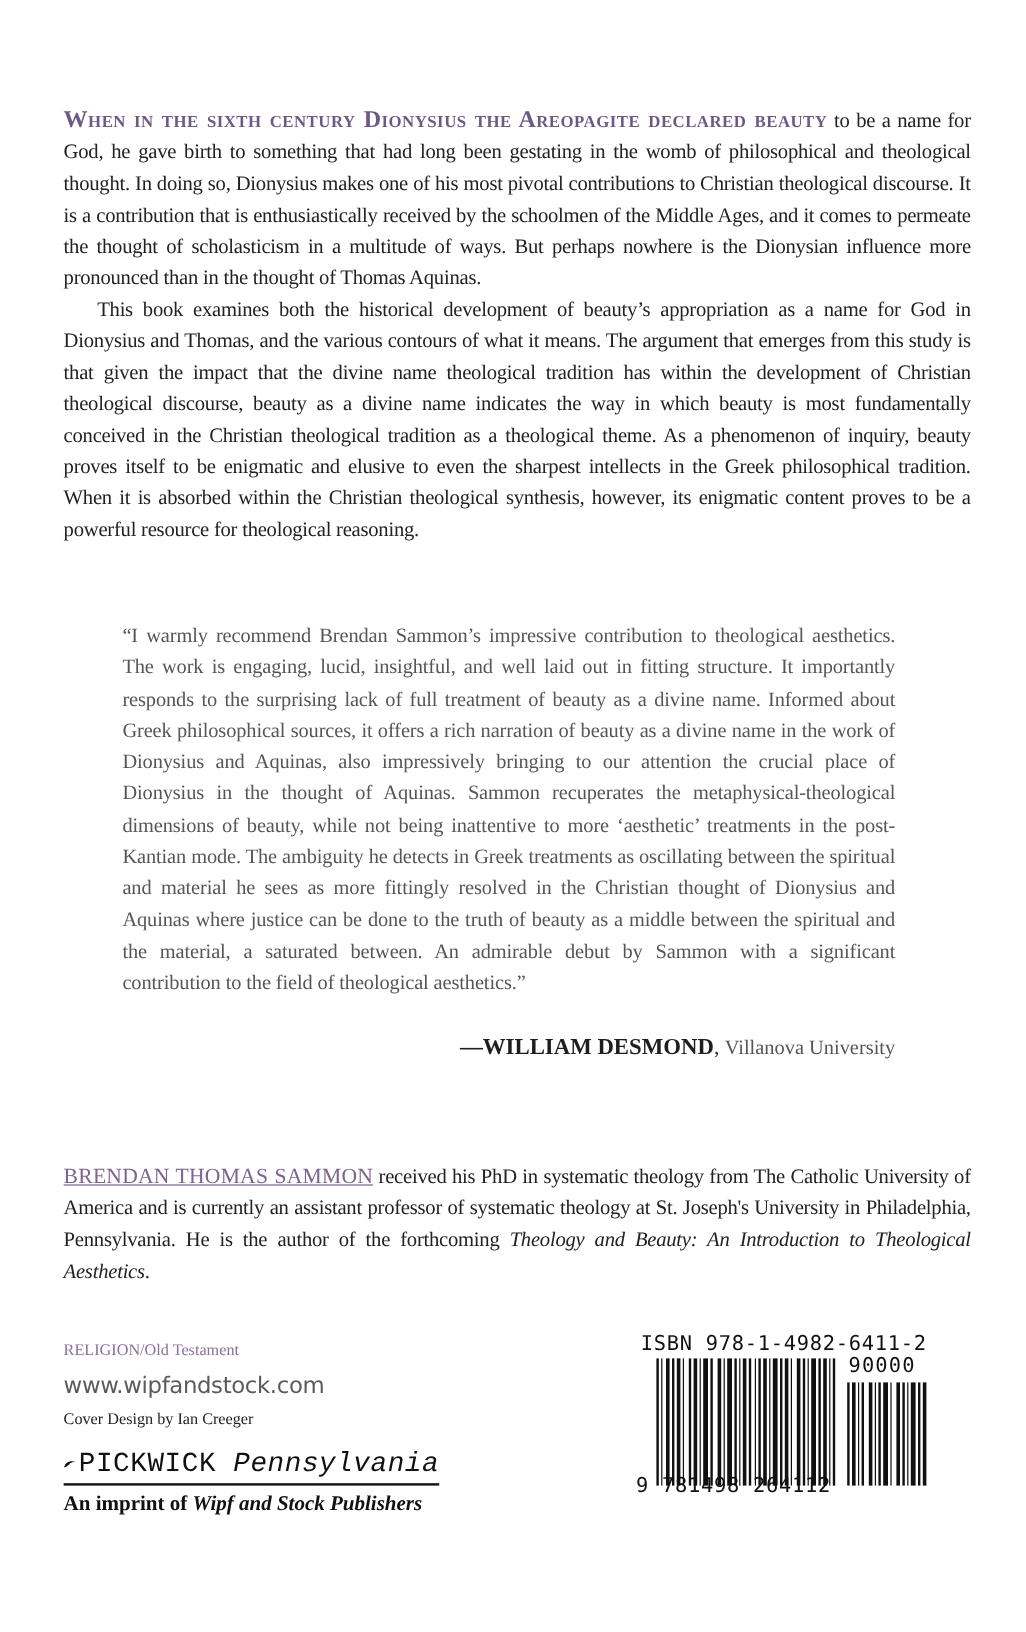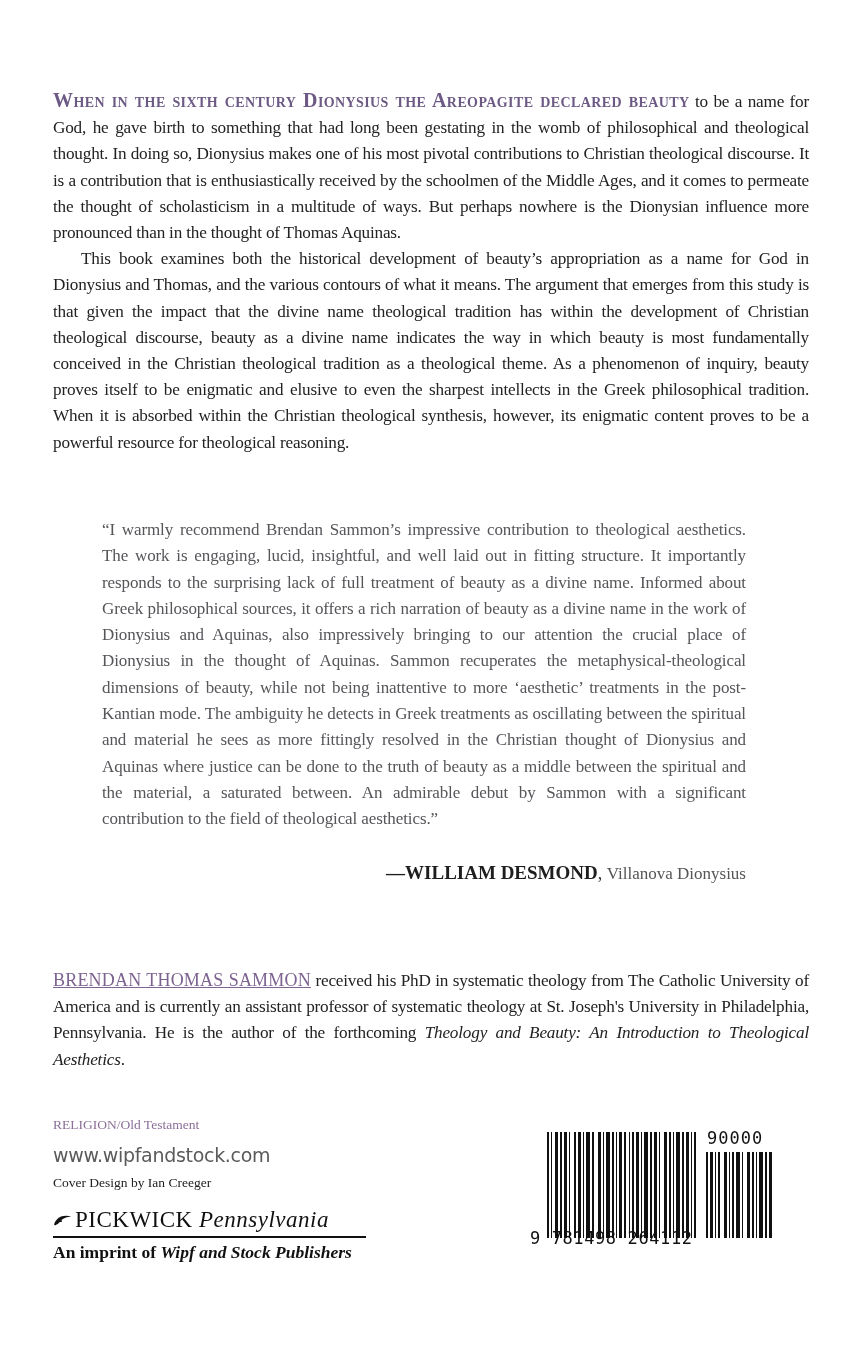--- a/index.html
+++ b/index.html
@@ -15,21 +15,21 @@
   #attrib { position: absolute; right: 109px; top: 862px; font-size: 18px; color: #333; }
   #attrib .name { font-weight: bold; color: #1e1e1e; font-size: 19px; }
   #attrib .inst { color: #555; font-size: 17px; }
   #bio { left: 53px; top: 967px; width: 756px; font-size: 17.2px; line-height: 26.2px; color: #222; text-align: justify; letter-spacing: -0.2px; }
   #bio .author { color: #7d6390; font-size: 18px; letter-spacing: 0.2px; text-decoration: underline; }
   #bio i { font-style: italic; }
   #category { left: 53px; top: 1117px; font-size: 13.5px; color: #8a6f98; }
   #website { left: 53px; top: 1144px; font-family: "DejaVu Sans", sans-serif; font-size: 19px; color: #5a5a5a; letter-spacing: -0.3px; }
   #design { left: 53px; top: 1175px; font-size: 13.5px; color: #222; }
   #publisher { left: 53px; top: 1207px; width: 313px; }
-  #publisher .brand { font-size: 23px; color: #111; letter-spacing: 0.5px; white-space: nowrap; display: flex; align-items: center; }
+  #publisher .brand { font-size: 23px; color: #111; letter-spacing: 0.5px; white-space: nowrap; display: flex; align-items: center; font-family: Liberation Mono, monospace; }
   #publisher .brand i { font-style: italic; }
   #publisher .rule { height: 2px; background: #111; margin: 3px 0 4px 0; }
   #publisher .imprint { font-size: 17.5px; color: #111; white-space: nowrap; font-weight: bold; }
   #publisher .imprint i { font-style: italic; }
   #barcode { left: 530px; top: 1110px; width: 250px; height: 150px; }
   #barcode .isbn { position: absolute; left: 4px; top: 0; font-family: "DejaVu Sans Mono", monospace; font-size: 17px; letter-spacing: 0.6px; color: #111; white-space: nowrap; }
   #barcode .price { position: absolute; left: 177px; top: 18px; font-family: "DejaVu Sans Mono", monospace; font-size: 17px; letter-spacing: 1px; color: #111; }
   #barcode .digits { position: absolute; left: 0; top: 118px; font-family: "DejaVu Sans Mono", monospace; font-size: 17px; letter-spacing: 0.6px; color: #111; white-space: nowrap; }
   .bars { position: absolute; display: flex; align-items: stretch; }
   .bars span { display: block; background: #111; }
@@ -39,21 +39,21 @@
 
 <div class="block body-text" id="blurb">
   <p><span class="lead">When in the sixth century Dionysius the Areopagite declared beauty</span><span> to be a name for God, he gave birth to something that had long been gestating in the womb of philosophical and theological thought. In doing so, Dionysius makes one of his most pivotal contributions to Christian theological discourse. It is a contribution that is enthusiastically received by the schoolmen of the Middle Ages, and it comes to permeate the thought of scholasticism in a multitude of ways. But perhaps nowhere is the Dionysian influence more pronounced than in the thought of Thomas Aquinas.</span></p>
   <p class="indent">This book examines both the historical development of beauty’s appropriation as a name for God in Dionysius and Thomas, and the various contours of what it means. The argument that emerges from this study is that given the impact that the divine name theological tradition has within the development of Christian theological discourse, beauty as a divine name indicates the way in which beauty is most fundamentally conceived in the Christian theological tradition as a theological theme. As a phenomenon of inquiry, beauty proves itself to be enigmatic and elusive to even the sharpest intellects in the Greek philosophical tradition. When it is absorbed within the Christian theological synthesis, however, its enigmatic content proves to be a powerful resource for theological reasoning.</p>
 </div>
 
 <div class="block" id="endorse">
   <span>“I warmly recommend Brendan Sammon’s impressive contribution to theological aesthetics. The work is engaging, lucid, insightful, and well laid out in fitting structure. It importantly responds to the surprising lack of full treatment of beauty as a divine name. Informed about Greek philosophical sources, it offers a rich narration of beauty as a divine name in the work of Dionysius and Aquinas, also impressively bringing to our attention the crucial place of Dionysius in the thought of Aquinas. Sammon recuperates the metaphysical-theological dimensions of beauty, while not being inattentive to more ‘aesthetic’ treatments in the post-Kantian mode. The ambiguity he detects in Greek treatments as oscillating between the spiritual and material he sees as more fittingly resolved in the Christian thought of Dionysius and Aquinas where justice can be done to the truth of beauty as a middle between the spiritual and the material, a saturated between. An admirable debut by Sammon with a significant contribution to the field of theological aesthetics.”</span>
 </div>
 <div id="attrib">
-  <span class="name">—</span><span class="name">WILLIAM DESMOND</span><span>, </span><span class="inst">Villanova Dionysius</span>
+  <span class="name">—</span><span class="name">WILLIAM DESMOND</span><span>, </span><span class="inst">Villanova University</span>
 </div>
 
 <div class="block" id="bio">
   <span class="author">BRENDAN THOMAS SAMMON</span><span> received his PhD in systematic theology from The Catholic University of America and is currently an assistant professor of systematic theology at St. Joseph's University in Philadelphia, Pennsylvania. He is the author of the forthcoming </span><i>Theology and Beauty: An Introduction to Theological Aesthetics</i><span>.</span>
 </div>
 
 <div class="block" id="category">RELIGION/Old Testament</div>
 <div class="block" id="website">www.wipfandstock.com</div>
 <div class="block" id="design">Cover Design by Ian Creeger</div>
 
@@ -65,20 +65,21 @@
     </svg>
     <span>PICKWICK</span>&nbsp;<i>Pennsylvania</i>
   </div>
   <div class="rule"></div>
   <div class="imprint">
     <span>An imprint of </span><i>Wipf and Stock Publishers</i>
   </div>
 </div>
 
 <div class="block" id="barcode">
+  <div class="isbn">ISBN 978-1-4982-6411-2</div>
   <div class="price">90000</div>
   <div class="bars" style="left:17px; top:22px; height:106px; gap:2px;">
     <span style="width:1.5px"></span>
       <span style="width:1.5px; margin-right:1px"></span>
       <span style="width:3px"></span>
       <span style="width:1.5px"></span>
       <span style="width:3px"></span>
       <span style="width:1.5px; margin-right:2px"></span>
       <span style="width:1.5px"></span>
       <span style="width:3px"></span>

